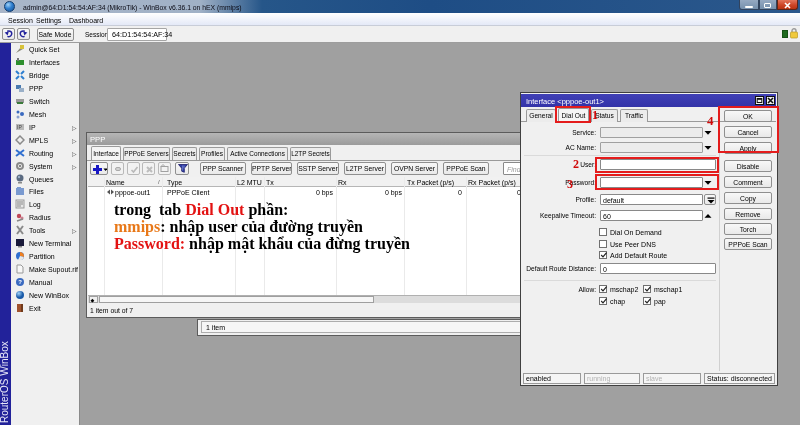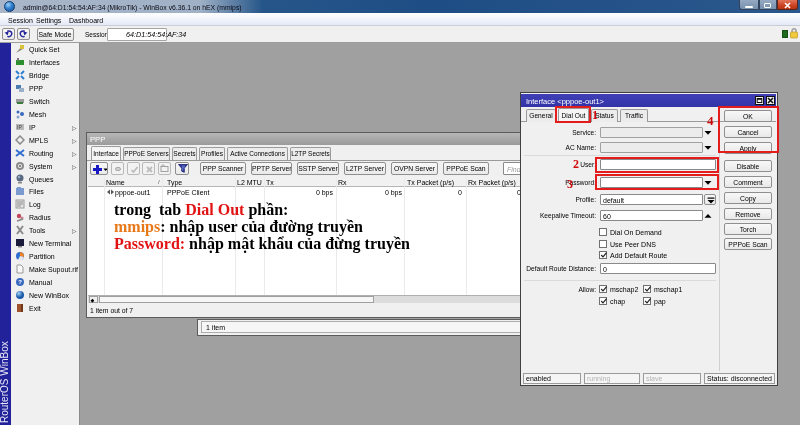--- a/index.html
+++ b/index.html
@@ -68,21 +68,21 @@
   </div>
   <div class="ab btn" style="left:17px;top:28px;width:13px;height:12px;"></div>
   <div class="ab" style="left:19px;top:30px;width:9px;height:8px;">
     <svg width="9" height="8" viewBox="0 0 9 8">
         <path d="M5.8 1.2 C2.5 0.2 0.8 2.2 1.4 4.4 C1.9 6.2 3.8 7.2 5.6 6.4" fill="none" stroke="#23239c" stroke-width="1.5"></path>
         <path d="M8.4 2.6 L4.2 1.4 L5.4 5.4 Z" fill="#23239c"></path>
       </svg>
   </div>
   <div class="ab btn" style="left:36.5px;top:28px;width:37px;height:12.5px;line-height:11.5px;">Safe Mode</div>
   <div class="ab" style="left:85px;top:31px;font-size:6.5px;white-space:nowrap;">Session:</div>
-  <div class="ab sunk" style="left:107px;top:28px;width:60px;height:13px;line-height:12px;padding-left:18px;border-color:#a5a5a5;font-size:7.2px;white-space:nowrap;font-style:italic;">64:D1:54:54:AF:34</div>
+  <div class="ab sunk" style="left:107px;top:28px;width:60px;height:13px;line-height:12px;padding-left:4px;border-color:#a5a5a5;font-size:7.2px;white-space:nowrap;">64:D1:54:54:AF:34</div>
 
   <div class="ab" style="left:0;top:43px;width:80px;height:382px;background:#f0f0f0;border-right:1px solid #8a8a8a;"></div>
   <div class="ab" style="left:0;top:43px;width:11px;height:382px;background:#22229a;"></div>
   <div class="ab" style="left:-1px;top:423px;color:#e8e8f8;font-size:10px;white-space:nowrap;
       transform:rotate(-90deg);transform-origin:0 0;width:200px;">RouterOS WinBox</div>
   <div id="menu">
 <div class="ab" style="left:11px;top:43.0px;width:69px;height:12.95px;">
   <span class="ab" style="left:4px;top:1px;width:10px;height:10px;">
           <svg width="10" height="10">
             <path d="M1 9 L6 3 L8 5 Z" fill="#8a8a7a"></path>

